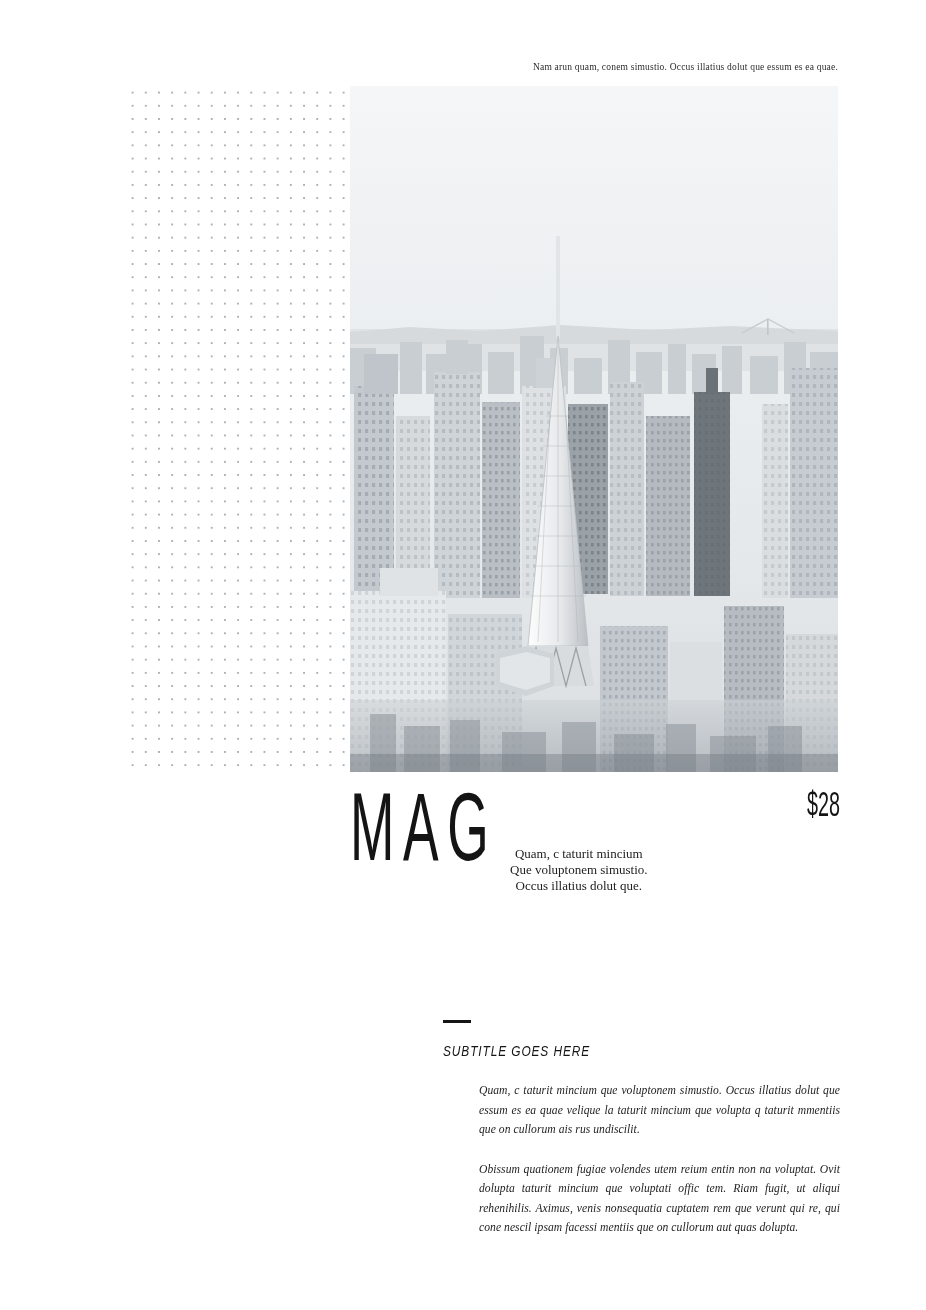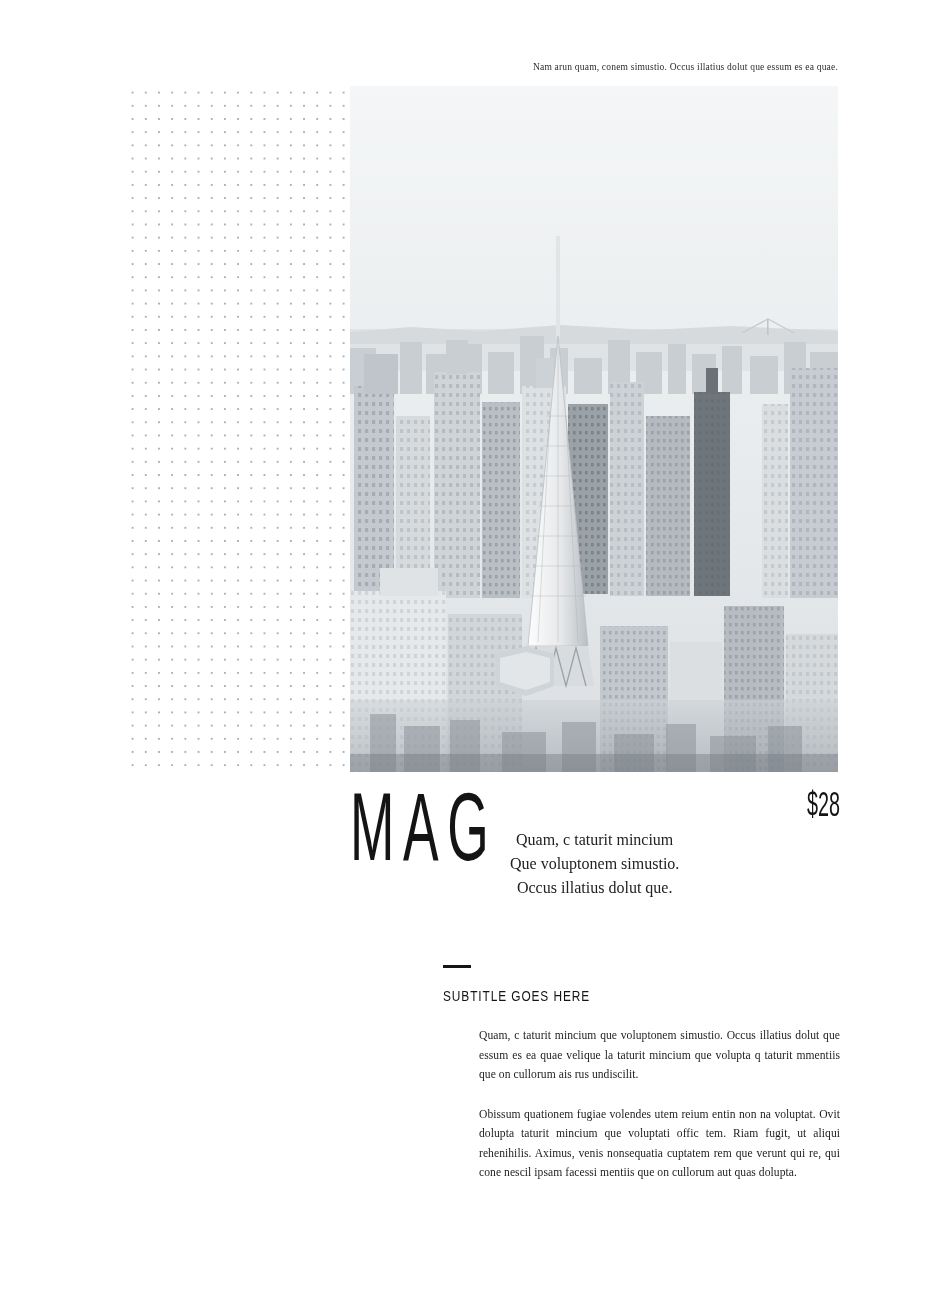--- a/index.html
+++ b/index.html
@@ -79,24 +79,24 @@
     line-height: 86px;
     letter-spacing: 14px;
     color: #141414;
     transform: scaleX(0.62) scaleY(1.12);
     transform-origin: left top;
     white-space: nowrap;
   }
   .mag-deck {
     position: absolute;
     left: 160px;
-    top: 50px;
+    top: 68px;
     font-family: "Liberation Serif", serif;
-    font-size: 16px;
-    line-height: 24px;
+    font-size: 13px;
+    line-height: 16px;
     color: #222;
     white-space: pre-line;
   }
   .price {
     position: absolute;
     right: 0;
     top: 8px;
     font-family: "Liberation Sans", sans-serif;
     font-weight: 400;
     font-size: 30px;
@@ -105,22 +105,23 @@
     color: #141414;
     transform: scaleX(0.66) scaleY(1.18);
     transform-origin: right top;
     white-space: nowrap;
   }
 
   
   .article {
     position: absolute;
     left: 443px;
-    top: 965px;
+    top: 1020px;
     width: 397px;
+    font-style: italic;
   }
   .rule {
     width: 28px;
     height: 3px;
     background: #151515;
     margin-bottom: 20px;
   }
   .subtitle {
     font-family: "Liberation Sans", sans-serif;
     font-size: 14.5px;

